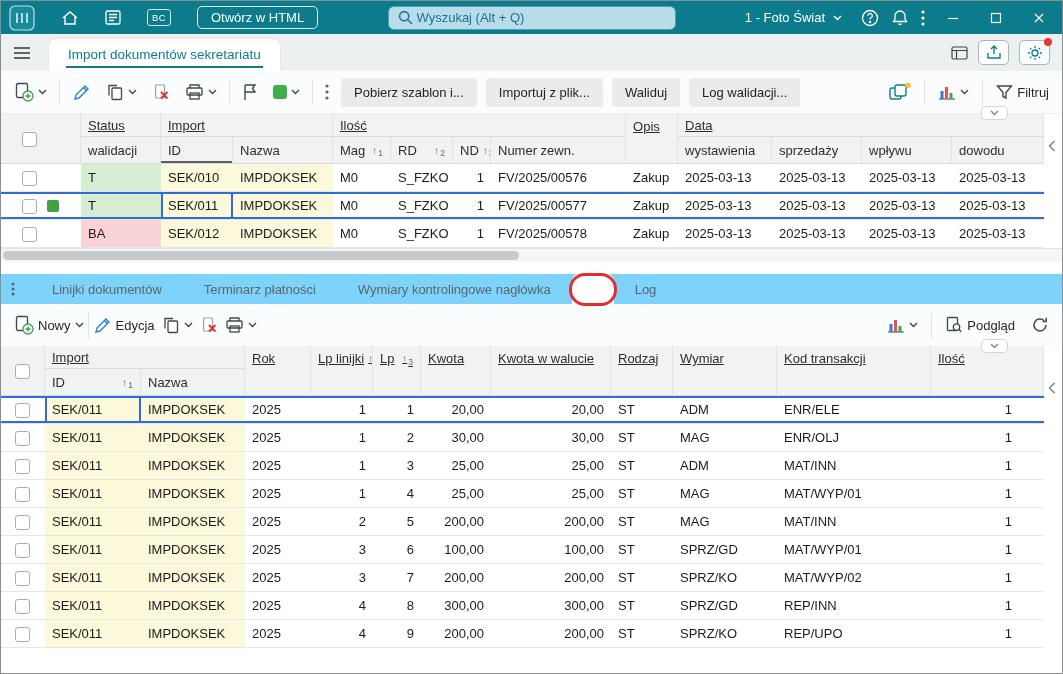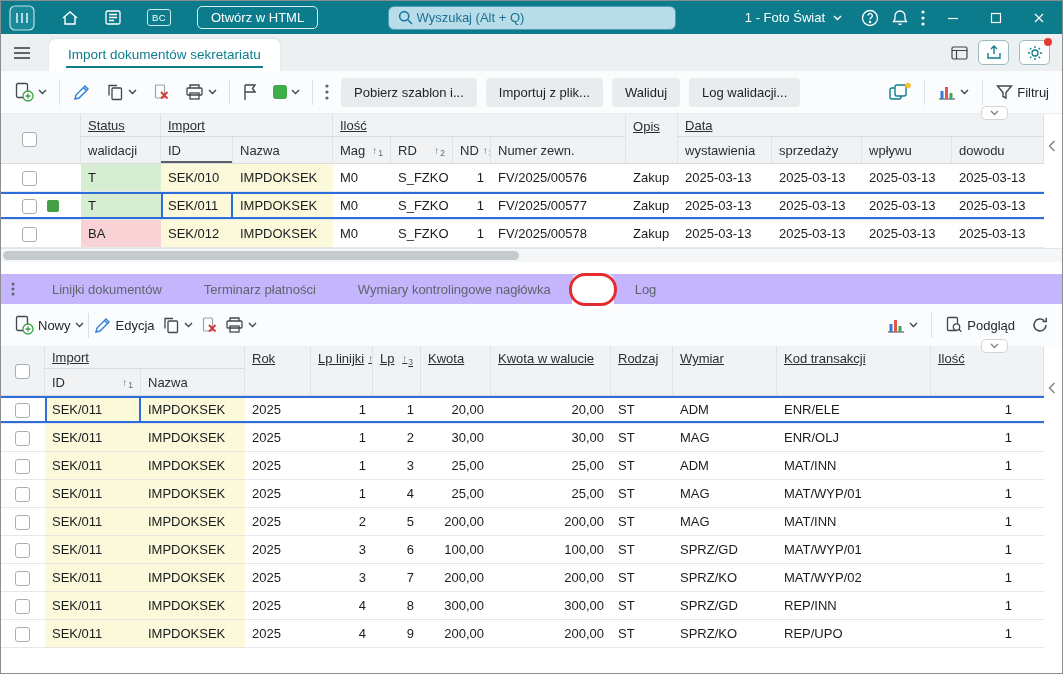--- a/index.html
+++ b/index.html
@@ -75,21 +75,21 @@
   .collapse-arrow{position:absolute;display:flex;}
   .a1{right:6px;top:26px;}
   .a2{right:6px;top:36px;}
 
   
   .hscroll{flex:0 0 14px;background:#f5f6f7;border-top:1px solid #e2e5e7;position:relative;}
   .hthumb{position:absolute;left:2px;top:2px;width:516px;height:9px;border-radius:5px;background:#c5cacd;}
   .gap{flex:0 0 12px;background:#fff;}
 
   
-  .tabs2{flex:0 0 30px;background:#c4b5fd;display:flex;align-items:stretch;padding:0 10px;}
+  .tabs2{flex:0 0 30px;background:#7dd3fc;display:flex;align-items:stretch;padding:0 10px;}
   .t2-dots{display:flex;align-items:center;margin-right:16px;}
   .tab2{display:flex;align-items:center;padding:0 21px;color:#5d666b;font-size:13px;position:relative;white-space:nowrap;}
   .tab2.active{background:#fff;border-radius:7px 7px 0 0;color:#0e7d8c;}
   .tab2.active .lbl2{border-bottom:2px solid #0e7d8c;padding:3px 0 2px;}
   .red-ring{position:absolute;left:-3px;right:-3px;top:-1px;bottom:-2px;border:3px solid #e52b2d;border-radius:16px;pointer-events:none;z-index:5;}
 </style>
 </head>
 <body>
 
 <div class="app">

